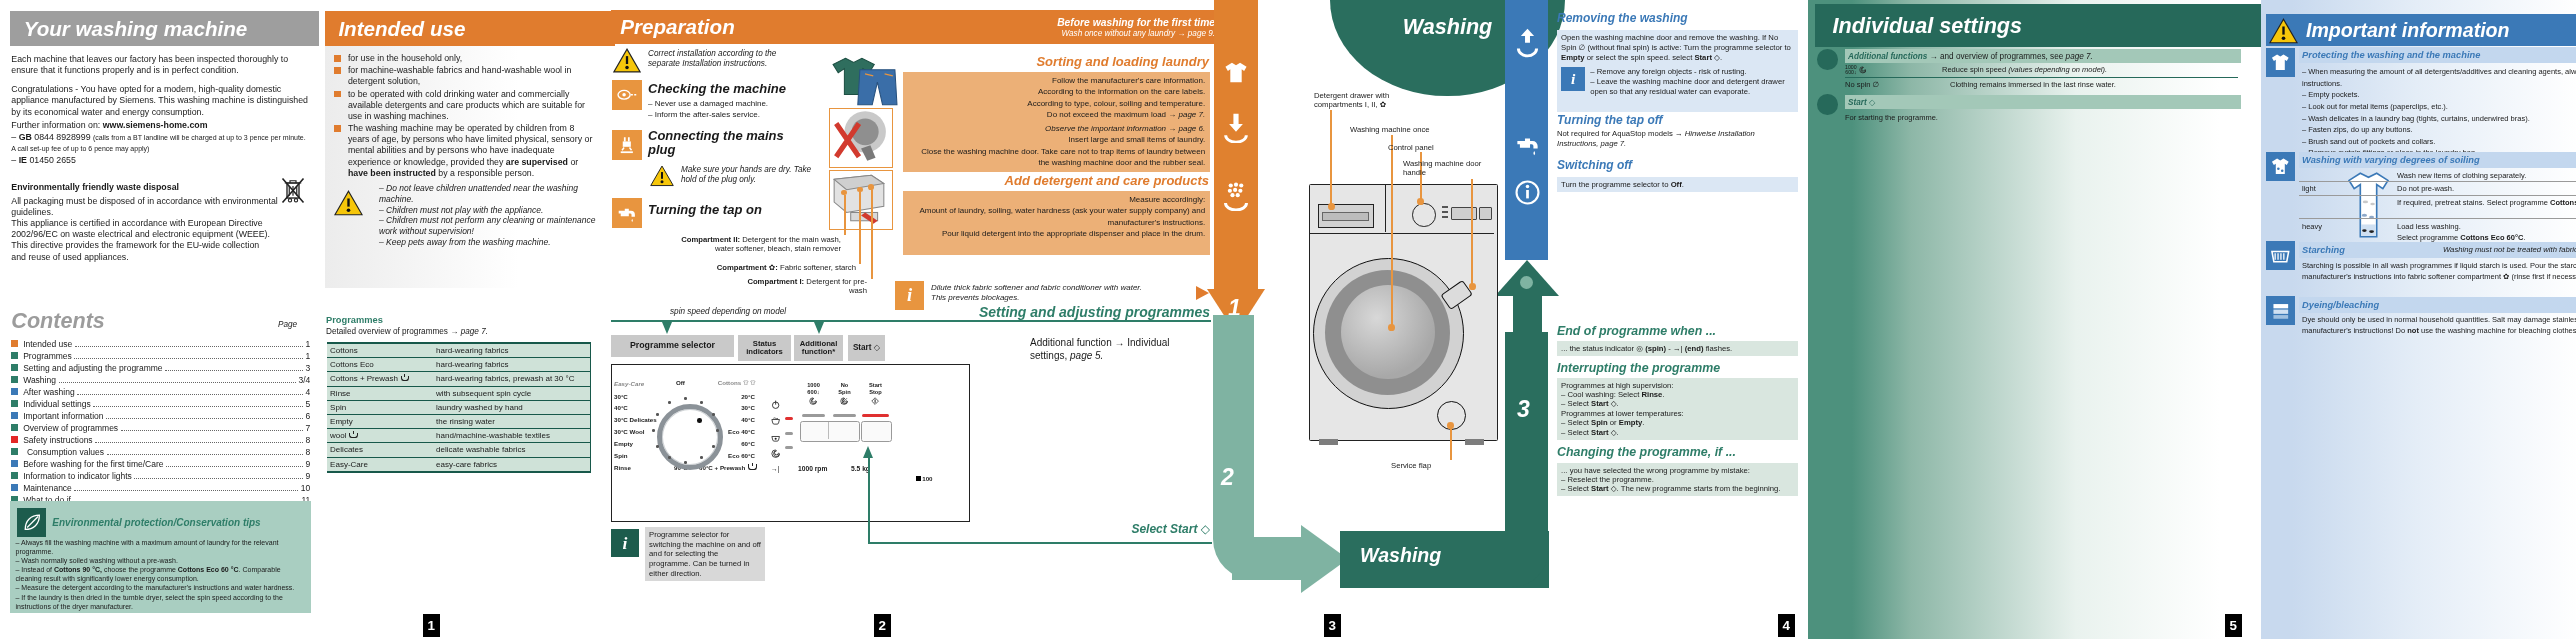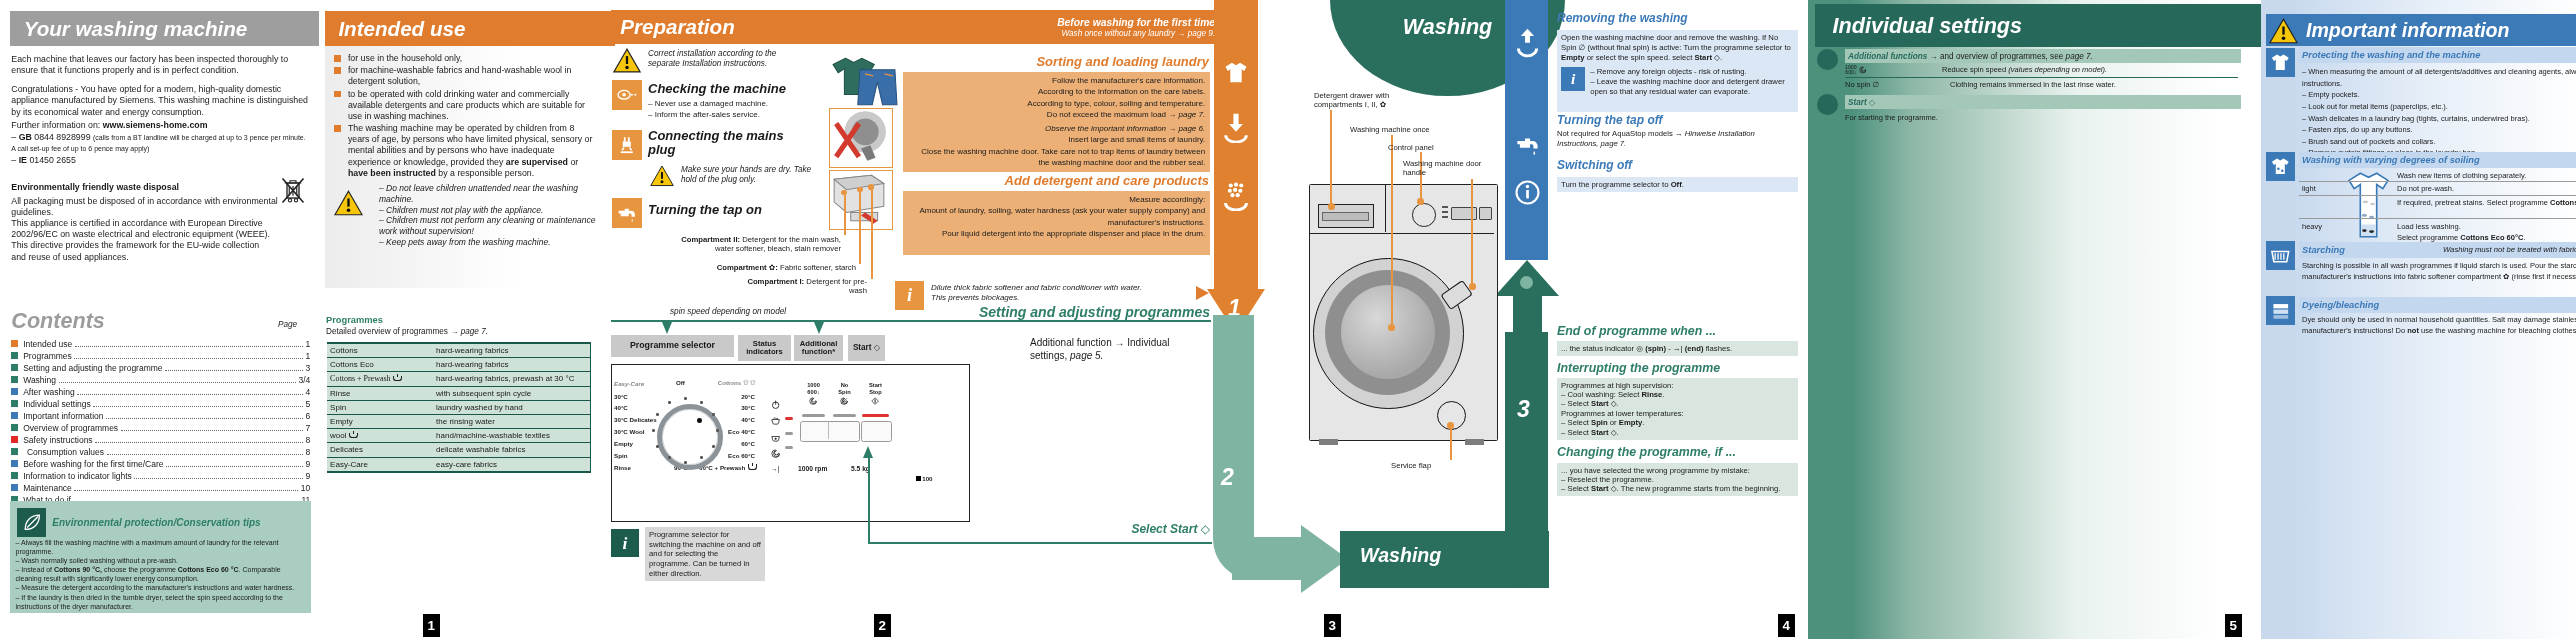--- a/index.html
+++ b/index.html
@@ -199,21 +199,21 @@
   <div class="a" style="left:327px;top:342px;width:263px;border-top:2.1px solid #17584a;border-bottom:2.1px solid #17584a;border-right:1.5px solid #17584a;background:#cfe2d8;font-size:8px;">
     <div style="display:flex;border-bottom:1px solid #17584a;padding:2.1px 3.1px;">
         <span style="width:106px;flex:none;">Cottons</span>
         <span>hard-wearing fabrics</span>
       </div>
     <div style="display:flex;border-bottom:1px solid #17584a;padding:2.1px 3.1px;">
         <span style="width:106px;flex:none;">Cottons Eco</span>
         <span>hard-wearing fabrics</span>
       </div>
     <div style="display:flex;border-bottom:1px solid #17584a;padding:2.1px 3.1px;">
-        <span style="width:106px;flex:none;font-family:Liberation Serif, serif;"><span>Cottons + Prewash</span><span class="tubicon"></span></span>
+        <span style="width:106px;flex:none;"><span>Cottons + Prewash</span><span class="tubicon"></span></span>
         <span style="width:144px;">hard-wearing fabrics, prewash at 30 °C</span>
       </div>
     <div style="display:flex;border-bottom:1px solid #17584a;padding:2.1px 3.1px;">
         <span style="width:106px;flex:none;">Rinse</span>
         <span>with subsequent spin cycle</span>
       </div>
     <div style="display:flex;border-bottom:1px solid #17584a;padding:2.1px 3.1px;">
         <span style="width:106px;flex:none;">Spin</span>
         <span>laundry washed by hand</span>
       </div>

